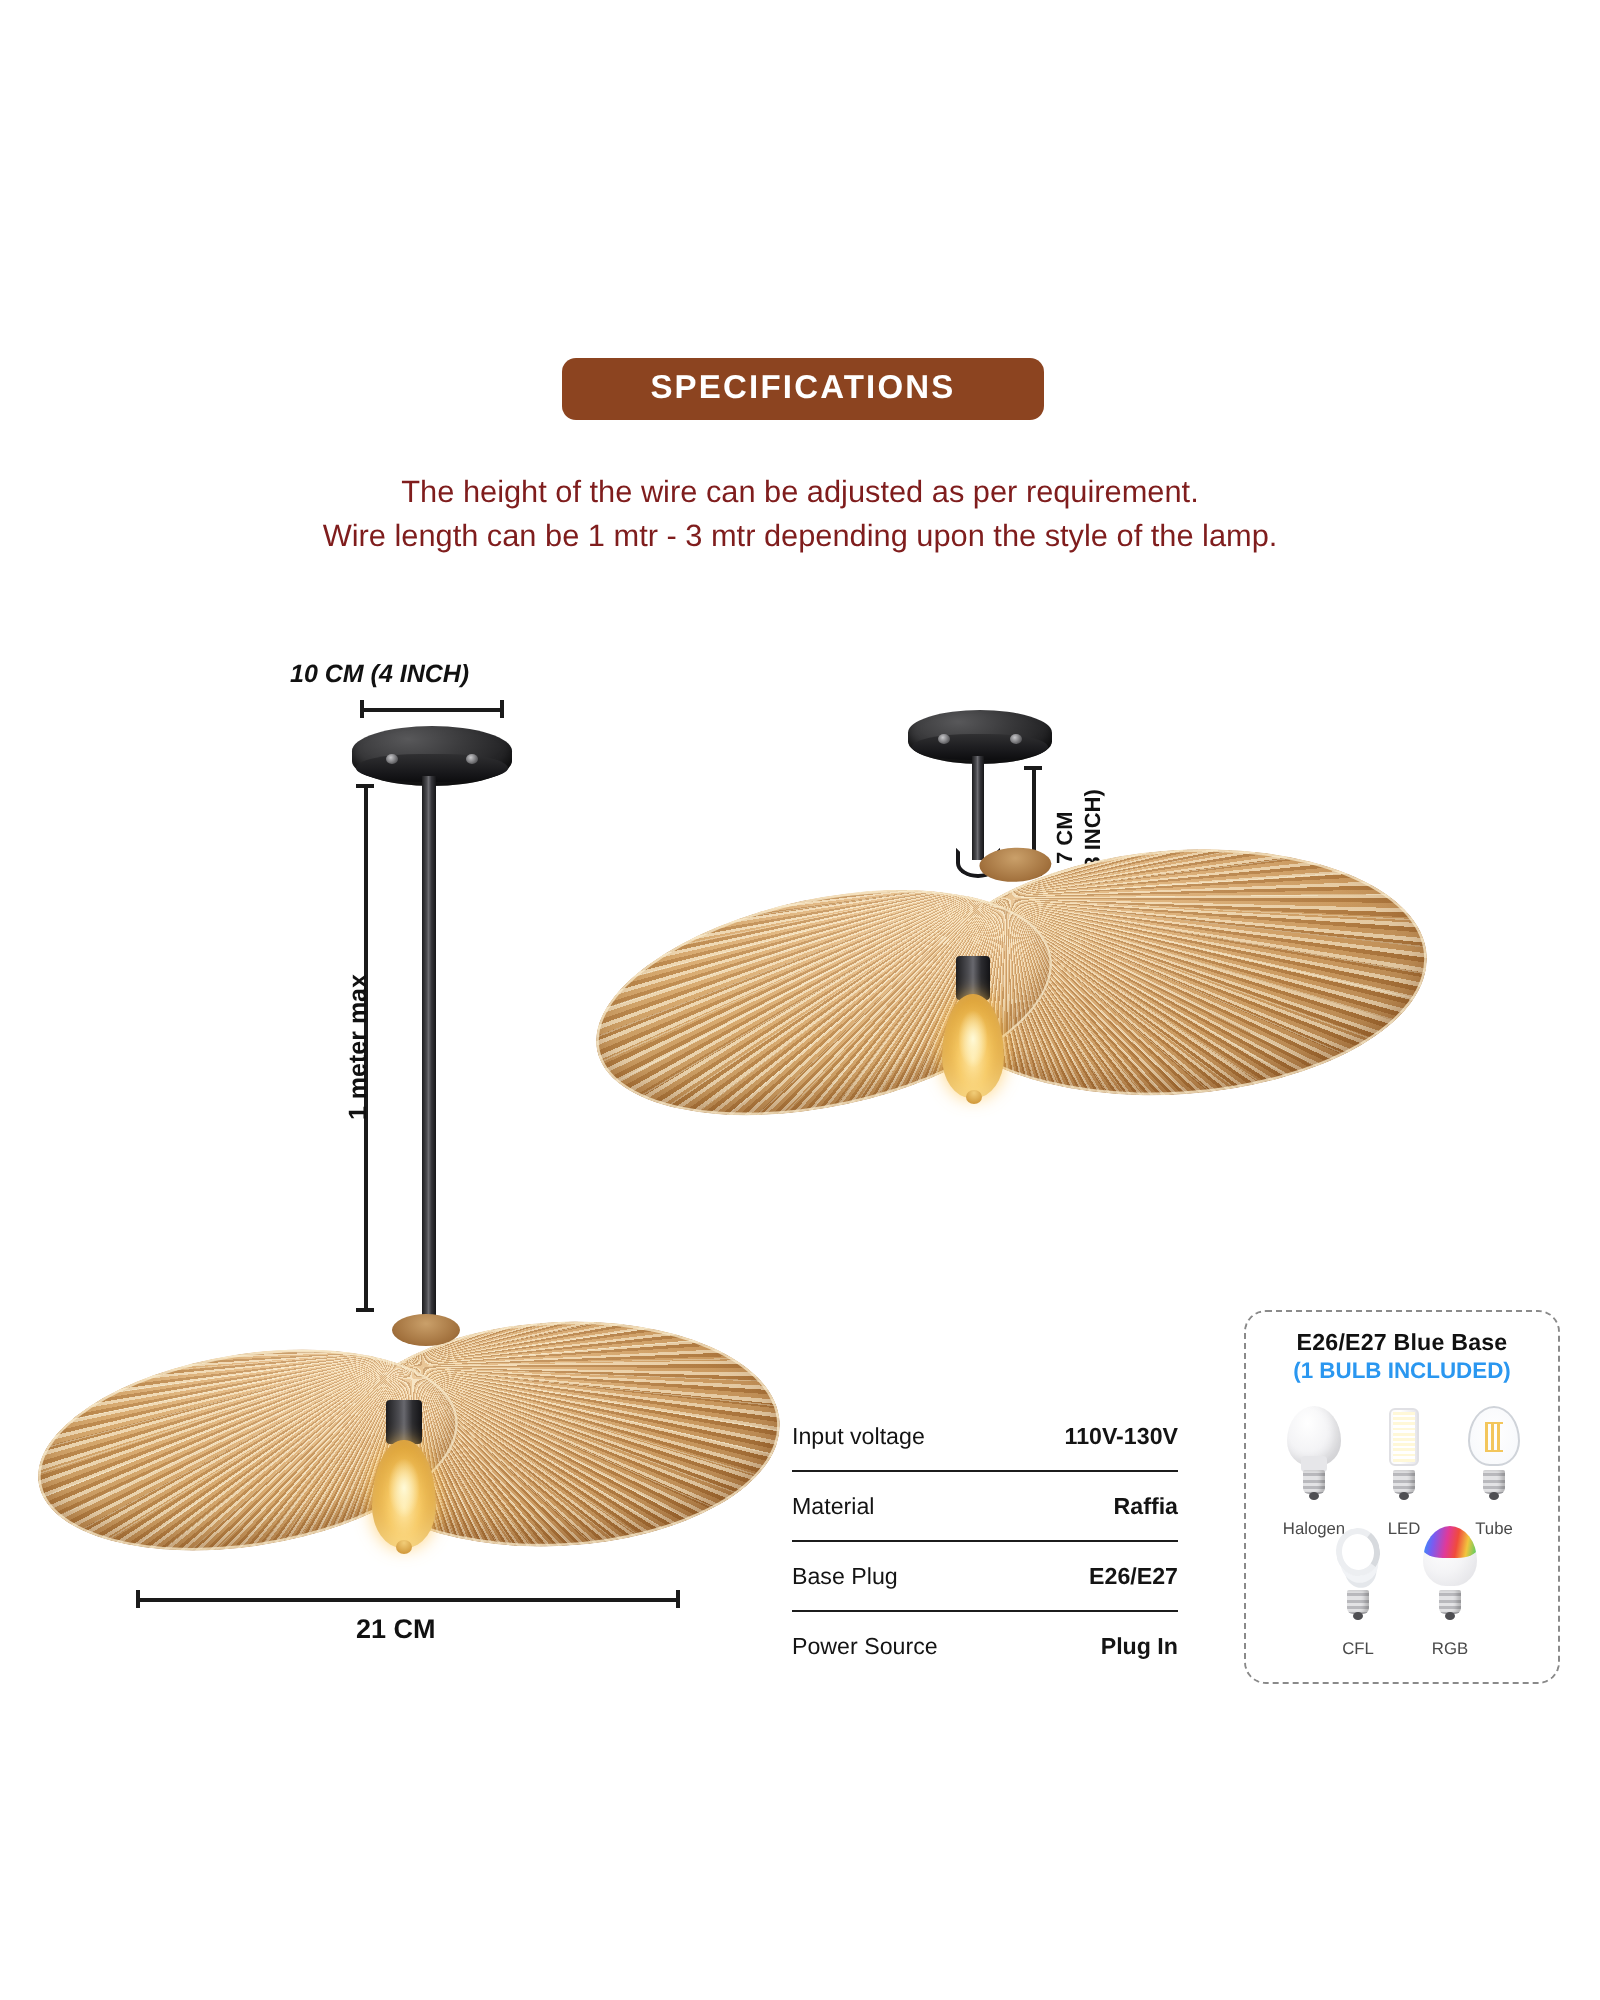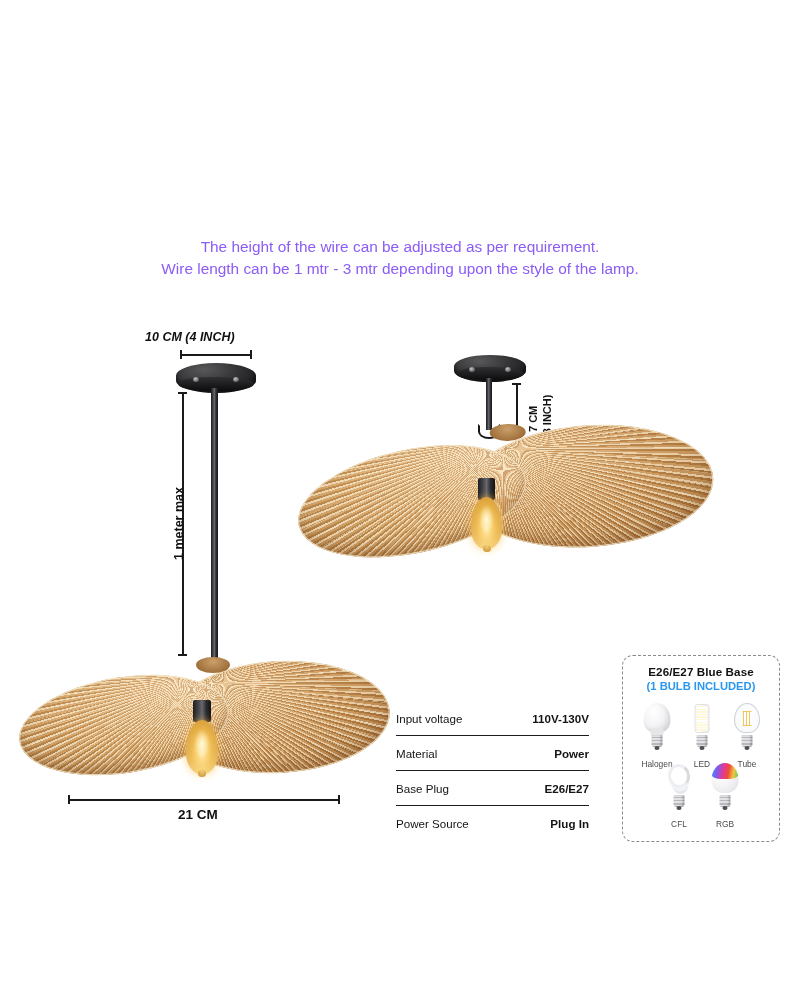--- a/index.html
+++ b/index.html
@@ -32,21 +32,21 @@
   }
 
   
   .intro {
     position: absolute;
     left: 0; top: 236px;
     width: 800px;
     text-align: center;
     font-size: 15.4px;
     line-height: 22px;
-    color: #8b5cf6;
+    color: #7f1d1d;
   }
   .intro div { white-space: nowrap; }
 
   
   .dim-label { position: absolute; font-size: 12.5px; font-weight: 600; color: #111; white-space: nowrap; }
   .hbar { position: absolute; height: 9px; }
   .hbar .line { position: absolute; left: 0; right: 0; top: 4px; height: 1.6px; background: #1a1a1a; }
   .hbar .cap  { position: absolute; top: 0; width: 1.6px; height: 9px; background: #1a1a1a; }
   .hbar .cap.l { left: 0; }
   .hbar .cap.r { right: 0; }
@@ -242,20 +242,23 @@
     position: absolute; left: 0; top: 0; width: 100%; height: 53%;
     background: linear-gradient(100deg, #1fa2ff 0%, #7b5bf0 22%, #e0399a 44%, #f04b3c 62%, #f2c53d 80%, #3fd06b 100%);
     border-radius: 50% 50% 46% 46% / 90% 90% 36% 36%;
   }
 </style>
 </head>
 <body>
 
 <div id="page">
 
+  <div class="spec-banner">
+    <span>SPECIFICATIONS</span>
+  </div>
 
   <div class="intro">
     <div>The height of the wire can be adjusted as per requirement.</div>
     <div>Wire length can be 1 mtr - 3 mtr depending upon the style of the lamp.</div>
   </div>
 
   <div class="dim-label" style="left:145px; top:330px;font-style:italic;">10 CM (4 INCH)</div>
   <div class="hbar" style="left:180px; top:350px; width:72px;">
     <div class="line"></div>
       <div class="cap l"></div>
@@ -381,21 +384,21 @@
   <div class="bulb-glass" style="left:471px; top:497px; width:31px; height:52px;"></div>
   <div class="bulb-tip" style="left:483px; top:545px; width:8px; height:7px;"></div>
 
   <div class="spec-table">
     <div class="row">
       <span class="k">Input voltage</span>
       <span class="v">110V-130V</span>
     </div>
     <div class="row">
       <span class="k">Material</span>
-      <span class="v">Power</span>
+      <span class="v">Raffia</span>
     </div>
     <div class="row">
       <span class="k">Base Plug</span>
       <span class="v">E26/E27</span>
     </div>
     <div class="row">
       <span class="k">Power Source</span>
       <span class="v">Plug In</span>
     </div>
   </div>

